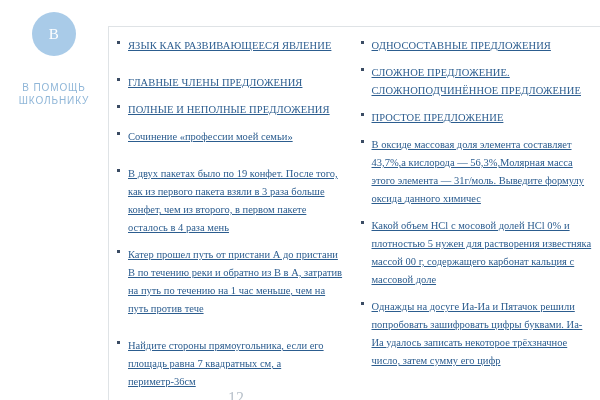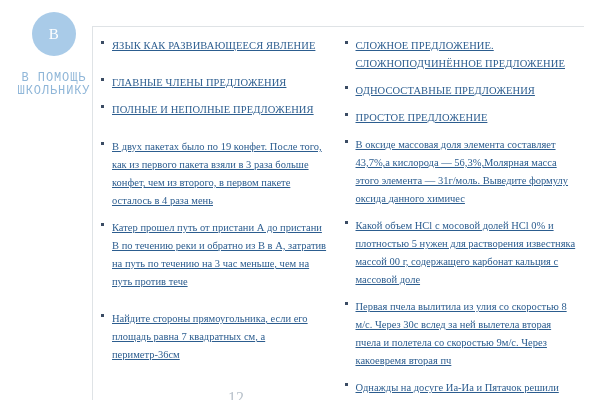--- a/index.html
+++ b/index.html
@@ -43,34 +43,34 @@
     display: flex;
     align-items: center;
     justify-content: center;
     color: #ffffff;
     font-size: 15px;
     font-family: "Liberation Serif", serif;
     letter-spacing: 0.5px;
   }
 
   .brand-name {
-    margin-top: 16px;
+    margin-top: 25px;
     color: #8fb6d8;
-    font-size: 12px;
+    font-size: 10px;
     line-height: 13px;
     letter-spacing: 0.9px;
-    font-family: Liberation Mono, monospace;
+    font-family: Liberation Sans, sans-serif;
     text-transform: uppercase;
     white-space: pre-line;
   }
 
   
   .content {
     position: absolute;
-    left: 92px;
+    left: 108px;
     top: 26px;
     width: 492px;
     height: 374px;
     border-left: 1px solid #dfe3e6;
     border-top: 1px solid #dfe3e6;
     box-sizing: border-box;
     background: #ffffff;
     display: flex;
     overflow: hidden;
   }
@@ -145,35 +145,35 @@
 ШКОЛЬНИКУ</div>
   </div>
 
   <div class="content">
     <div class="col col-1">
       <ul class="link-list" id="list-left">
           <li><span class="item-link caps">ЯЗЫК КАК РАЗВИВАЮЩЕЕСЯ ЯВЛЕНИЕ</span></li>
           <li class="spacer-row" style="list-style: none; padding: 0px; margin: 0px;"></li>
           <li><span class="item-link caps">ГЛАВНЫЕ ЧЛЕНЫ ПРЕДЛОЖЕНИЯ</span></li>
           <li><span class="item-link caps">ПОЛНЫЕ И НЕПОЛНЫЕ ПРЕДЛОЖЕНИЯ</span></li>
+          <li><span class="item-link">Сочинение «профессии моей семьи»</span></li>
           <li class="spacer-row" style="list-style: none; padding: 0px; margin: 0px;"></li>
           <li><span class="item-link">В двух пакетах было по 19 конфет. После того, как из первого пакета взяли в 3 раза больше конфет, чем из второго, в первом пакете осталось в 4 раза мень</span></li>
-          <li><span class="item-link">Катер прошел путь от пристани А до пристани В по течению реки и обратно из В в А, затратив на путь по течению на 3 час меньше, чем на путь против тече</span></li>
+          <li><span class="item-link">Катер прошел путь от пристани А до пристани В по течению реки и обратно из В в А, затратив на путь по течению на 1 час меньше, чем на путь против тече</span></li>
           <li class="spacer-row" style="list-style: none; padding: 0px; margin: 0px;"></li>
           <li><span class="item-link">Найдите стороны прямоугольника, если его площадь равна 7 квадратных см, а периметр-36см</span></li>
         </ul>
     </div>
     <div class="col col-2">
       <ul class="link-list" id="list-right">
+          <li><span class="item-link caps">ОДНОСОСТАВНЫЕ ПРЕДЛОЖЕНИЯ</span></li>
           <li><span class="item-link caps">СЛОЖНОЕ ПРЕДЛОЖЕНИЕ. СЛОЖНОПОДЧИНЁННОЕ ПРЕДЛОЖЕНИЕ</span></li>
-          <li><span class="item-link caps">ОДНОСОСТАВНЫЕ ПРЕДЛОЖЕНИЯ</span></li>
           <li><span class="item-link caps">ПРОСТОЕ ПРЕДЛОЖЕНИЕ</span></li>
           <li><span class="item-link">В оксиде массовая доля элемента составляет 43,7%,а кислорода — 56,3%,Молярная масса этого элемента — 31г/моль. Выведите формулу оксида данного химичес</span></li>
           <li><span class="item-link">Какой объем HCl с мосовой долей HCl 0% и плотностью 5 нужен для растворения известняка массой 00 г, содержащего карбонат кальция с массовой доле</span></li>
-          <li><span class="item-link">Первая пчела вылитила из улия со скоростью 8 м/с. Через 30с вслед за ней вылетела вторая пчела и полетела со скоростью 9м/с. Через какоевремя вторая пч</span></li>
           <li><span class="item-link">Однажды на досуге Иа-Иа и Пятачок решили попробовать зашифровать цифры буквами. Иа-Иа удалось записать некоторое трёхзначное число, затем сумму его цифр</span></li>
         </ul>
     </div>
   </div>
 
   <div class="page-number">12</div>
 
 </div>
 
 </body></html>

